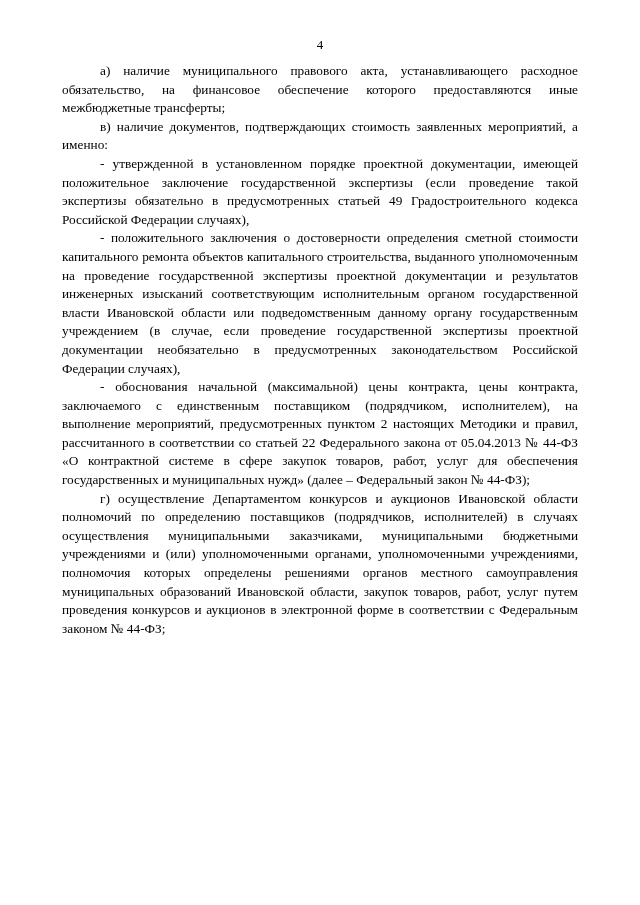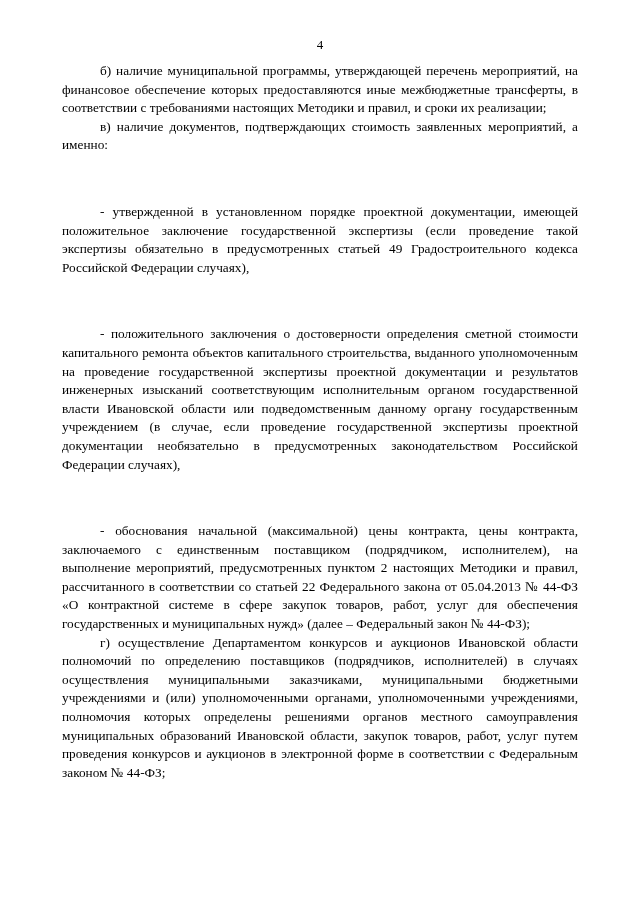--- a/index.html
+++ b/index.html
@@ -40,32 +40,31 @@
     text-align: justify;
     text-justify: inter-word;
   }
   .body-text p {
     margin: 0;
     text-indent: 38px;
     text-align: justify;
   }
   .body-text p.dash {
     text-indent: 38px;
-    margin-top: 48px;
   }
 </style>
 </head>
 <body>
 
 <div class="page">
 
   <div class="page-number">4</div>
 
   <div class="body-text">
-    <p>б) наличие муниципальной программы, утверждающей перечень мероприятий, на финансовое обеспечение которых предоставляются иные межбюджетные трансферты, в соответствии с требованиями настоящих Методики и правил, и сроки их реализации;</p>
+    <p>а) наличие муниципального правового акта, устанавливающего расходное обязательство, на финансовое обеспечение которого предоставляются иные межбюджетные трансферты;</p>
     <p>в) наличие документов, подтверждающих стоимость заявленных мероприятий, а именно:</p>
     <p class="dash">- утвержденной в установленном порядке проектной документации, имеющей положительное заключение государственной экспертизы (если проведение такой экспертизы обязательно в предусмотренных статьей 49 Градостроительного кодекса Российской Федерации случаях),</p>
     <p class="dash">- положительного заключения о достоверности определения сметной стоимости капитального ремонта объектов капитального строительства, выданного уполномоченным на проведение государственной экспертизы проектной документации и результатов инженерных изысканий соответствующим исполнительным органом государственной власти Ивановской области или подведомственным данному органу государственным учреждением (в случае, если проведение государственной экспертизы проектной документации необязательно в предусмотренных законодательством Российской Федерации случаях),</p>
     <p class="dash">- обоснования начальной (максимальной) цены контракта, цены контракта, заключаемого с единственным поставщиком (подрядчиком, исполнителем), на выполнение мероприятий, предусмотренных пунктом 2 настоящих Методики и правил, рассчитанного в соответствии со статьей 22 Федерального закона от 05.04.2013 № 44-ФЗ «О контрактной системе в сфере закупок товаров, работ, услуг для обеспечения государственных и муниципальных нужд» (далее – Федеральный закон № 44-ФЗ);</p>
     <p>г) осуществление Департаментом конкурсов и аукционов Ивановской области полномочий по определению поставщиков (подрядчиков, исполнителей) в случаях осуществления муниципальными заказчиками, муниципальными бюджетными учреждениями и (или) уполномоченными органами, уполномоченными учреждениями, полномочия которых определены решениями органов местного самоуправления муниципальных образований Ивановской области, закупок товаров, работ, услуг путем проведения конкурсов и аукционов в электронной форме в соответствии с Федеральным законом № 44-ФЗ;</p>
   </div>
 
 </div>
 
 </body></html>

